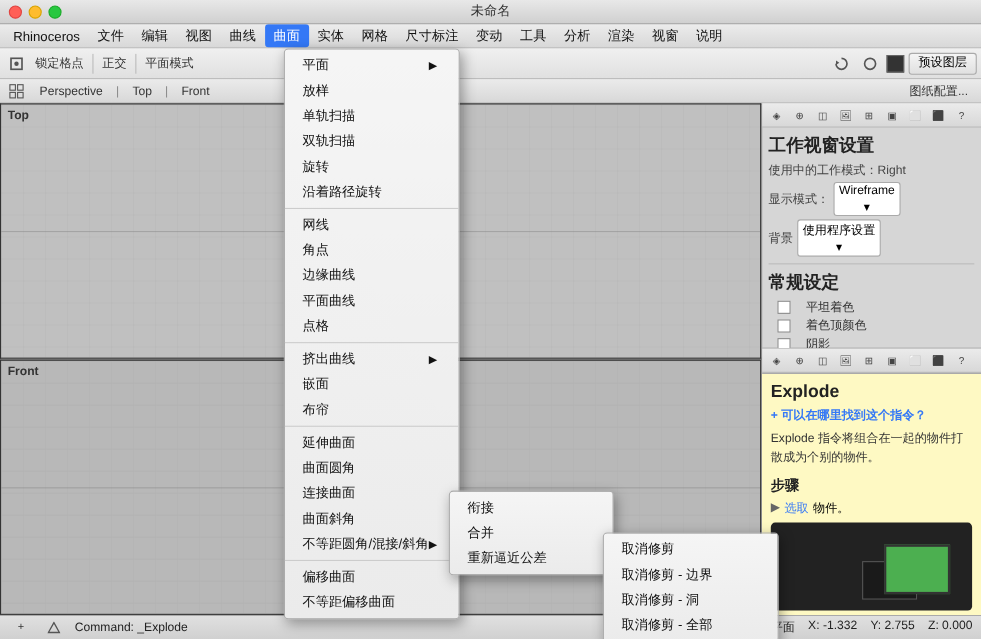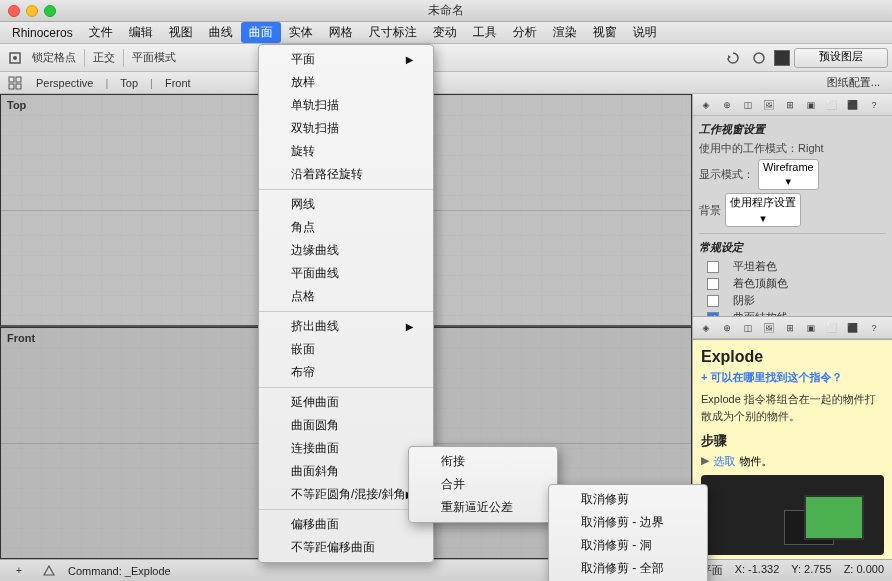--- a/index.html
+++ b/index.html
@@ -91,21 +91,21 @@
       padding: 0 4px;
     }
     .toolbar-right {
       margin-left: auto;
       display: flex;
       align-items: center;
       gap: 4px;
     }
     .preset-btn {
       height: 20px;
-      padding: 0 24px;
+      padding: 0 8px;
       background: linear-gradient(to bottom, #f5f5f5, #e0e0e0);
       border: 1px solid #aaa;
       border-radius: 3px;
       font-size: 11px;
       cursor: pointer;
     }
 
     
     .toolbar2 {
       height: 22px;
@@ -185,25 +185,24 @@
     }
 
     .properties-panel {
       flex: 1;
       padding: 6px;
       font-size: 11px;
       overflow-y: auto;
     }
 
     .prop-section-title {
-      font-size: 11px;
+      font-size: 16px;
       font-weight: bold;
       color: #222;
       margin-bottom: 4px;
-      font-style: italic;
     }
 
     .prop-row {
       display: flex;
       align-items: center;
       margin-bottom: 3px;
       gap: 4px;
     }
 
     .prop-label { color: #444; font-size: 11px; }
@@ -360,21 +359,20 @@
 
     .dropdown-item {
       padding: 3px 20px 3px 16px;
       font-size: 12px;
       color: #111;
       cursor: pointer;
       display: flex;
       justify-content: space-between;
       align-items: center;
       white-space: nowrap;
-      margin-left: 16px;
     }
     .dropdown-separator {
       height: 1px;
       background: #ccc;
       margin: 3px 0;
     }
     .dropdown-arrow { font-size: 10px; }
 
     
     .submenu-1 {

